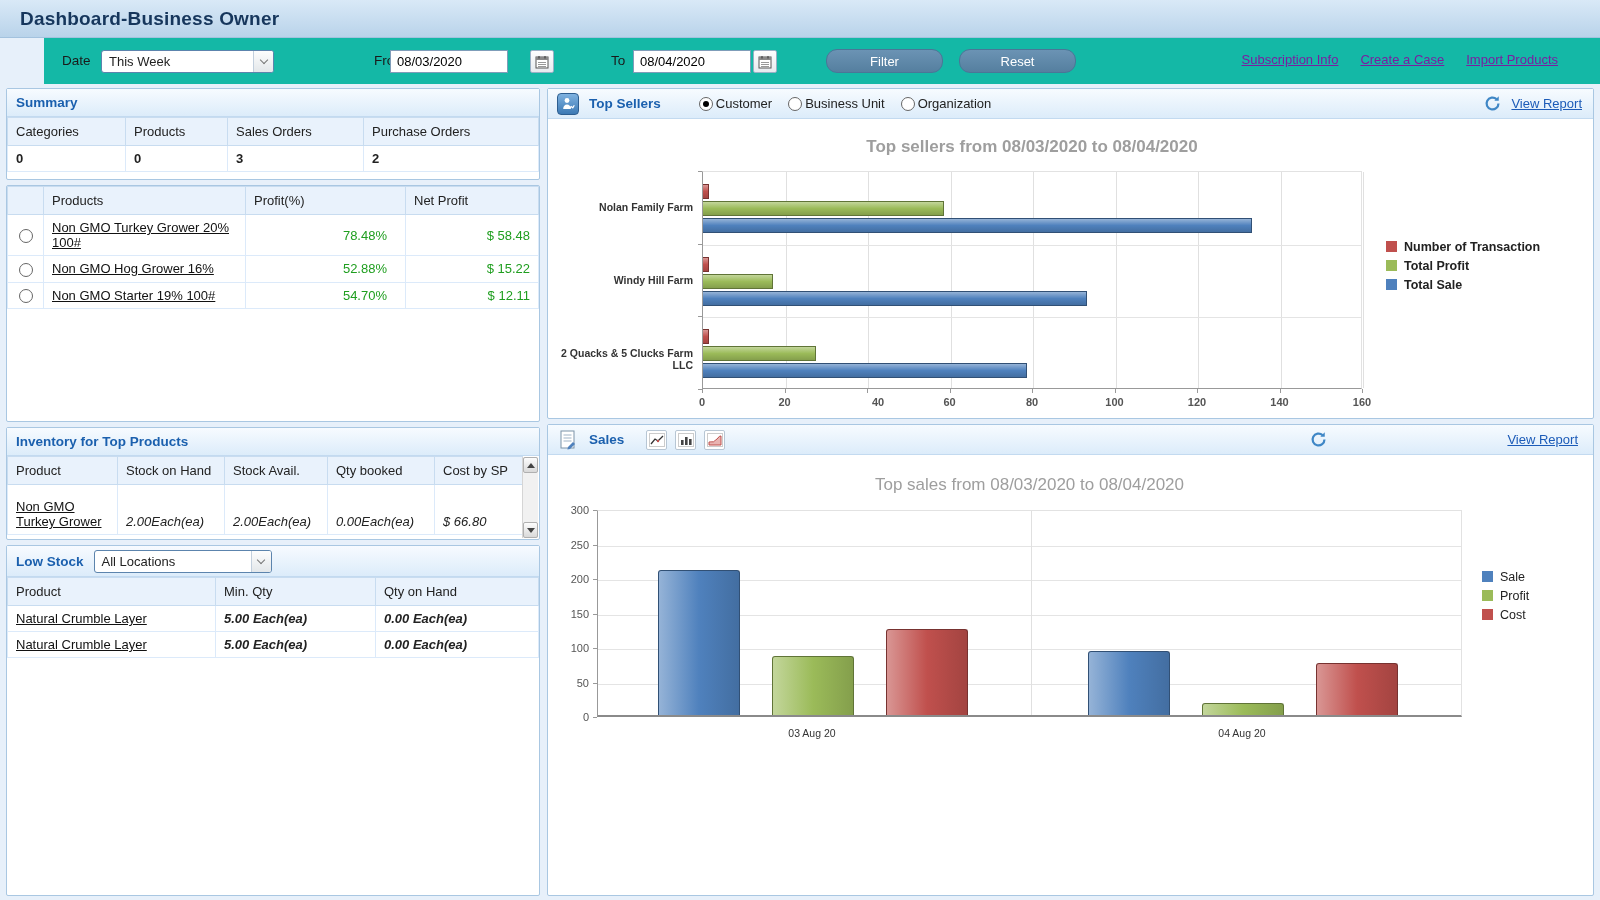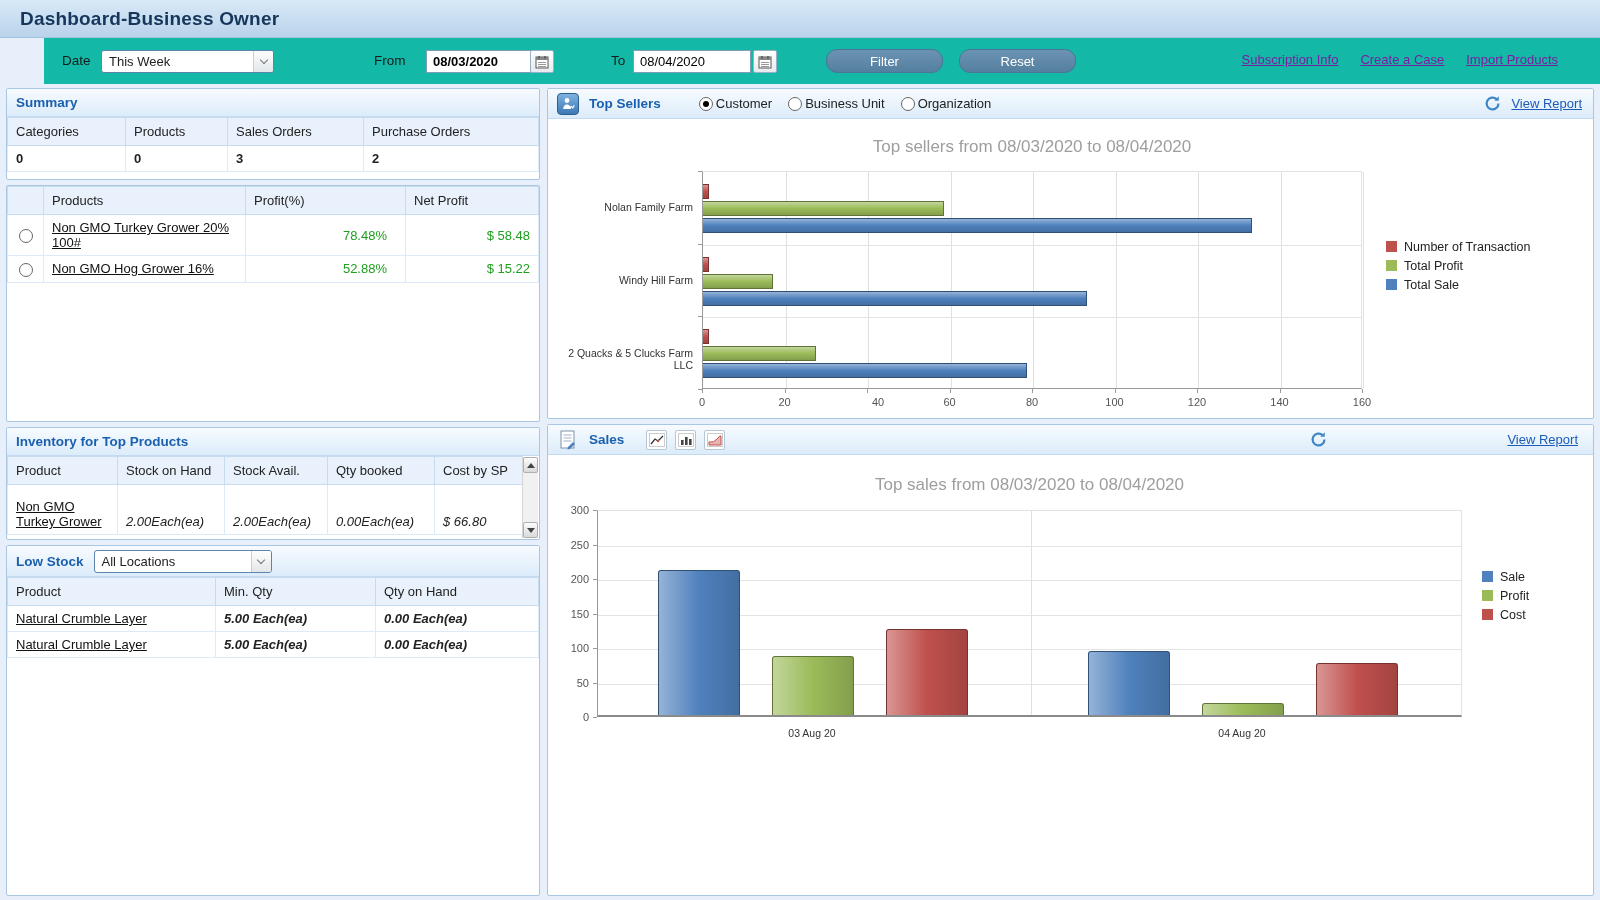--- a/index.html
+++ b/index.html
@@ -122,21 +122,21 @@
 
 <div class="filter-bar">
   <span class="fb-label" style="left:18px">Date</span>
   <div class="select" style="left:57px; top:12px; width:173px;">
     <span>This Week</span>
     <span class="sel-arrow">
         <span class="chev"></span>
       </span>
   </div>
   <span class="fb-label" style="left:330px">From</span>
-  <input class="date-input" style="left: 382px; font-weight: bold;" value="08/03/2020">
+  <input class="date-input" style="left: 346px;" value="08/03/2020">
   <button class="cal-btn" style="left:486px">
     <svg width="14" height="14" viewBox="0 0 14 14">
         <rect x="1" y="2" width="12" height="11" fill="#fff" stroke="#555"></rect>
         <rect x="1" y="2" width="12" height="3" fill="#888"></rect>
         <line x1="4" y1="1" x2="4" y2="3.5" stroke="#333"></line>
         <line x1="10" y1="1" x2="10" y2="3.5" stroke="#333"></line>
         <g stroke="#999">
           <line x1="3" y1="7.5" x2="11" y2="7.5"></line>
           <line x1="3" y1="9.5" x2="11" y2="9.5"></line>
           <line x1="3" y1="11.5" x2="11" y2="11.5"></line>
@@ -223,20 +223,26 @@
               <td><a>Non GMO Turkey Grower 20% 100#</a></td>
               <td class="num-green" style="padding-right: 18px;">78.48%</td>
               <td class="num-green">$ 58.48</td>
             </tr>
             <tr>
               <td style="text-align: center;"><span class="radio"></span></td>
               <td><a>Non GMO Hog Grower 16%</a></td>
               <td class="num-green" style="padding-right: 18px;">52.88%</td>
               <td class="num-green">$ 15.22</td>
             </tr>
+            <tr>
+              <td style="text-align: center;"><span class="radio"></span></td>
+              <td><a>Non GMO Starter 19% 100#</a></td>
+              <td class="num-green" style="padding-right: 18px;">54.70%</td>
+              <td class="num-green">$ 12.11</td>
+            </tr>
           </tbody>
       </table>
     </div>
 
     <div class="panel" id="p-inventory">
       <div class="panel-header">
         <span class="panel-title">Inventory for Top Products</span>
       </div>
       <table class="grid" style="width:calc(100% - 16px);">
         <colgroup>
@@ -341,21 +347,21 @@
             </label>
           </div>
         <button class="refresh-btn" style="margin-left:auto;">
           <svg width="17" height="17" viewBox="0 0 16 16">
               <path d="M13.6 8a5.6 5.6 0 1 1-1.8-4.1" fill="none" stroke="#3f87c6" stroke-width="2.1"></path>
               <path d="M13.9 1.2v4.2h-4.2z" fill="#3f87c6"></path>
             </svg>
         </button>
         <a class="view-report" style="margin-right:2px;">View Report</a>
       </div>
-      <div class="chart-body" id="ts-chart" style="height:260px;">
+      <div class="chart-body" id="ts-chart" style="height:260px;font-weight:bold;">
           <div class="chart-title" style="left: 154px; top: 18px; width: 660px;">Top sellers from 08/03/2020 to 08/04/2020</div>
           <div class="plot" style="left: 154px; top: 52px; width: 660px; height: 218px;">
             <div class="vline" style="left: 82.5px;"></div>
             <div class="vline" style="left: 165px;"></div>
             <div class="vline" style="left: 247.5px;"></div>
             <div class="vline" style="left: 330px;"></div>
             <div class="vline" style="left: 412.5px;"></div>
             <div class="vline" style="left: 495px;"></div>
             <div class="vline" style="left: 577.5px;"></div>
             <div class="vline" style="left: 660px;"></div>

